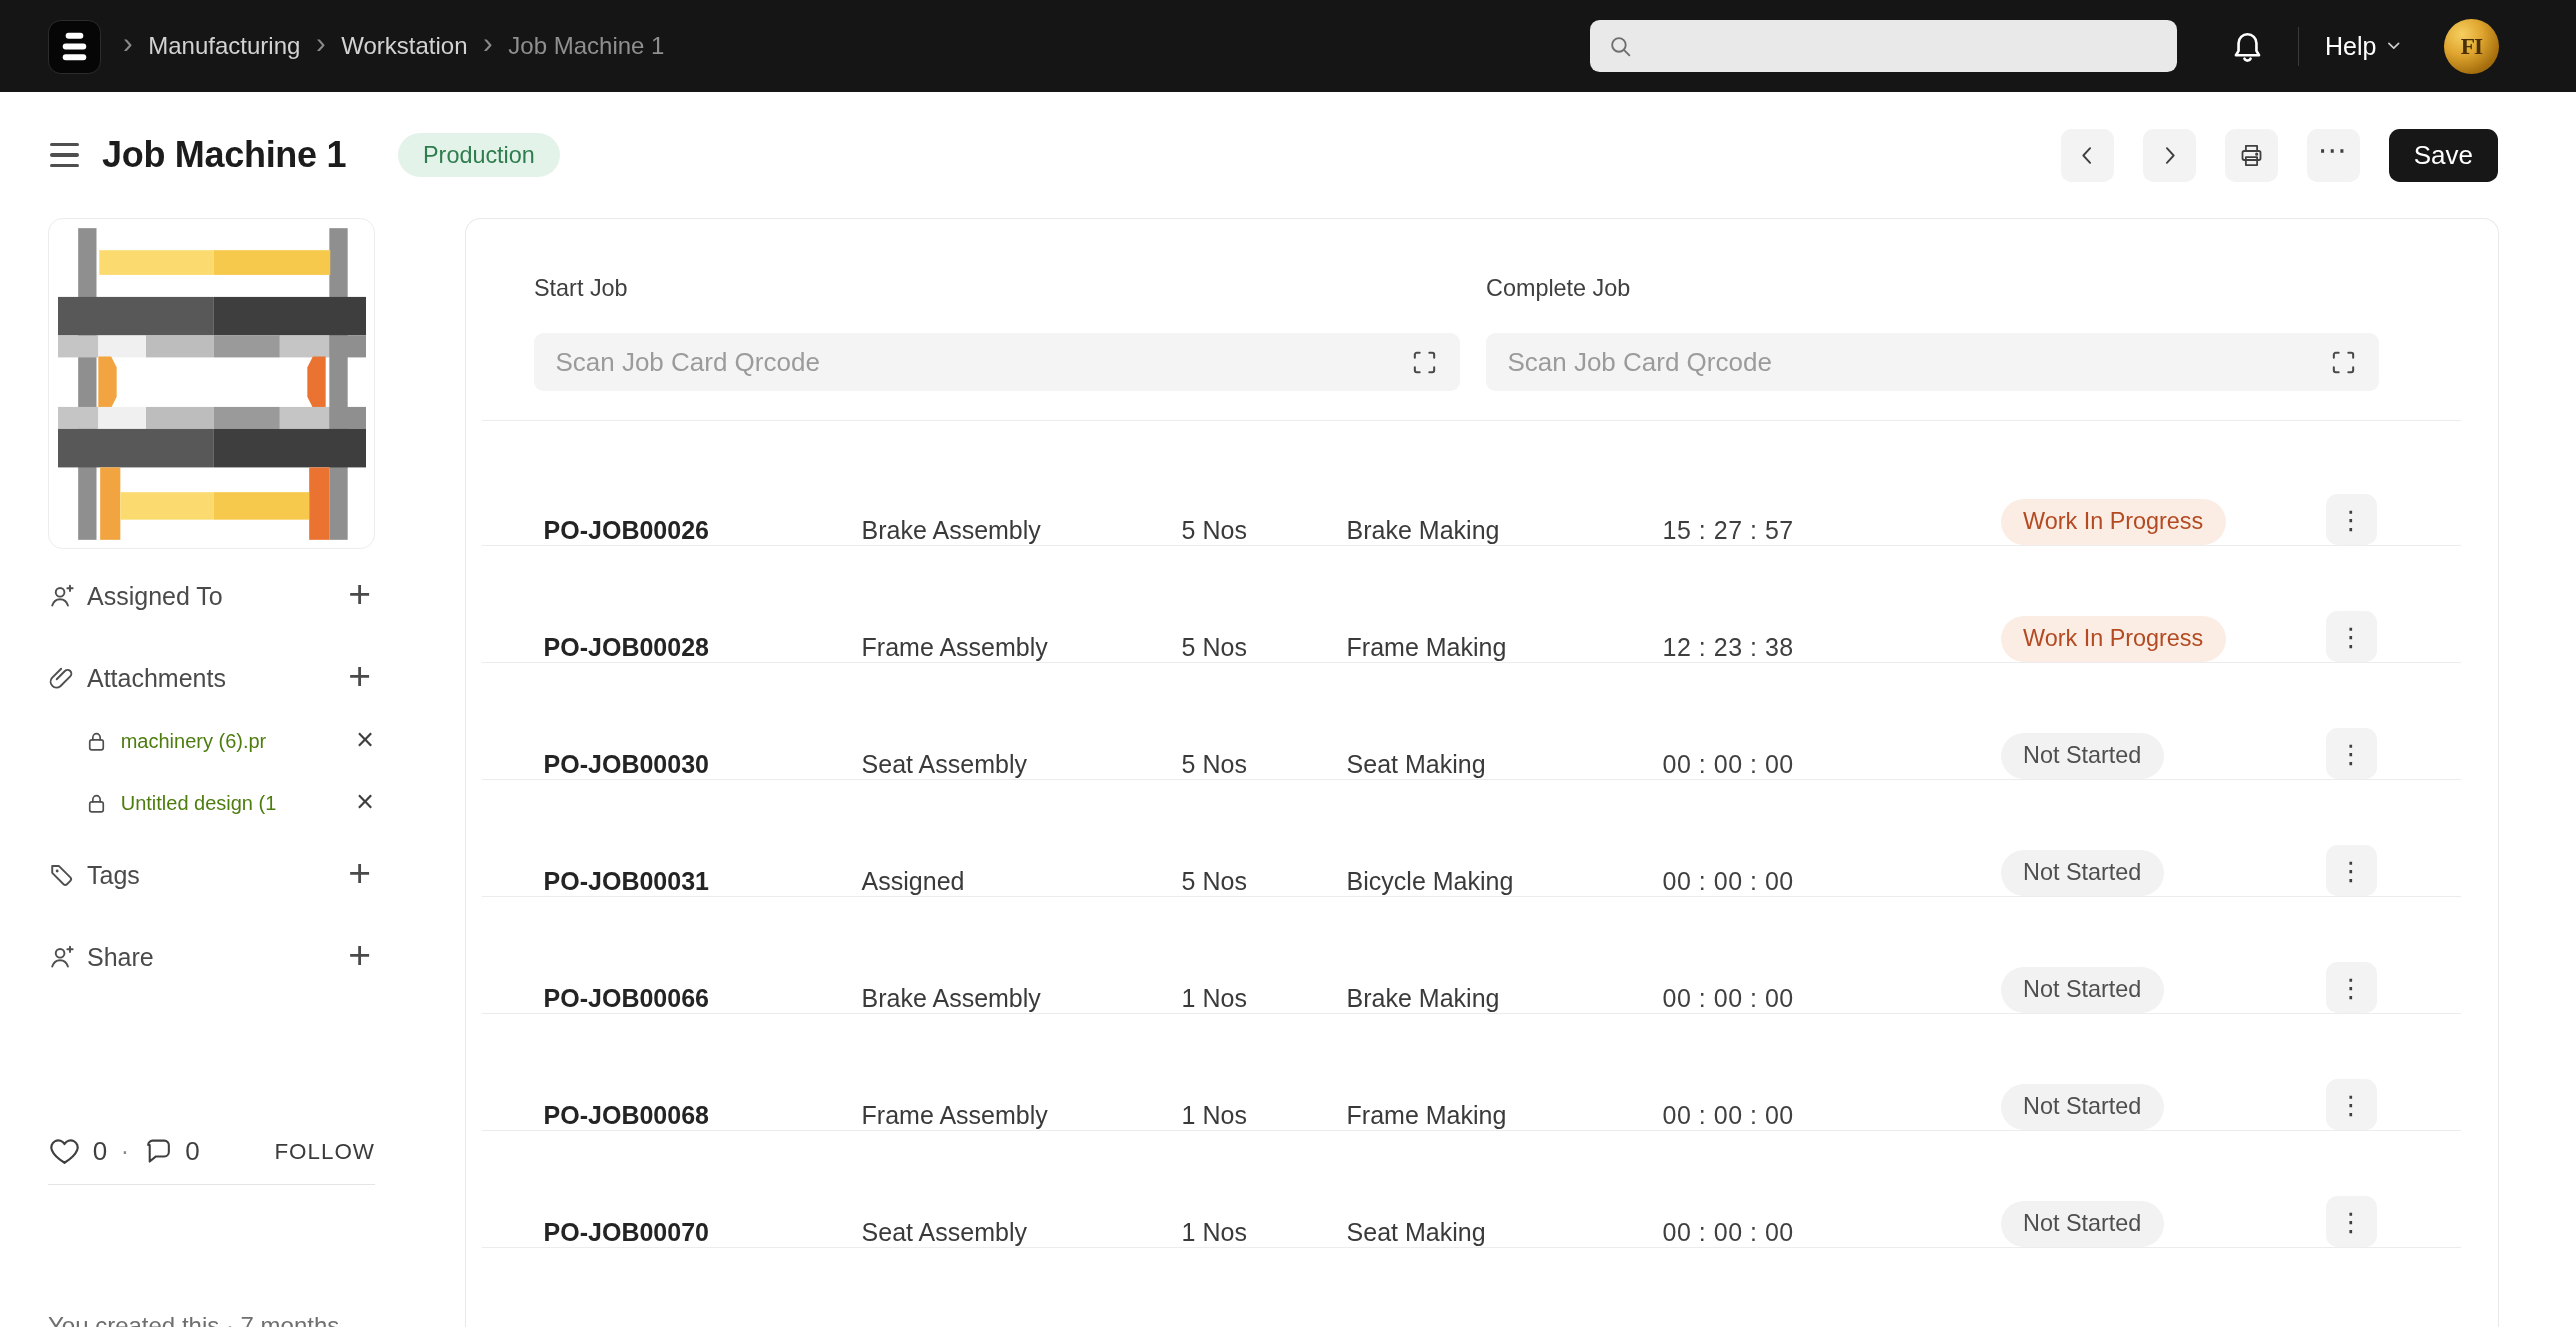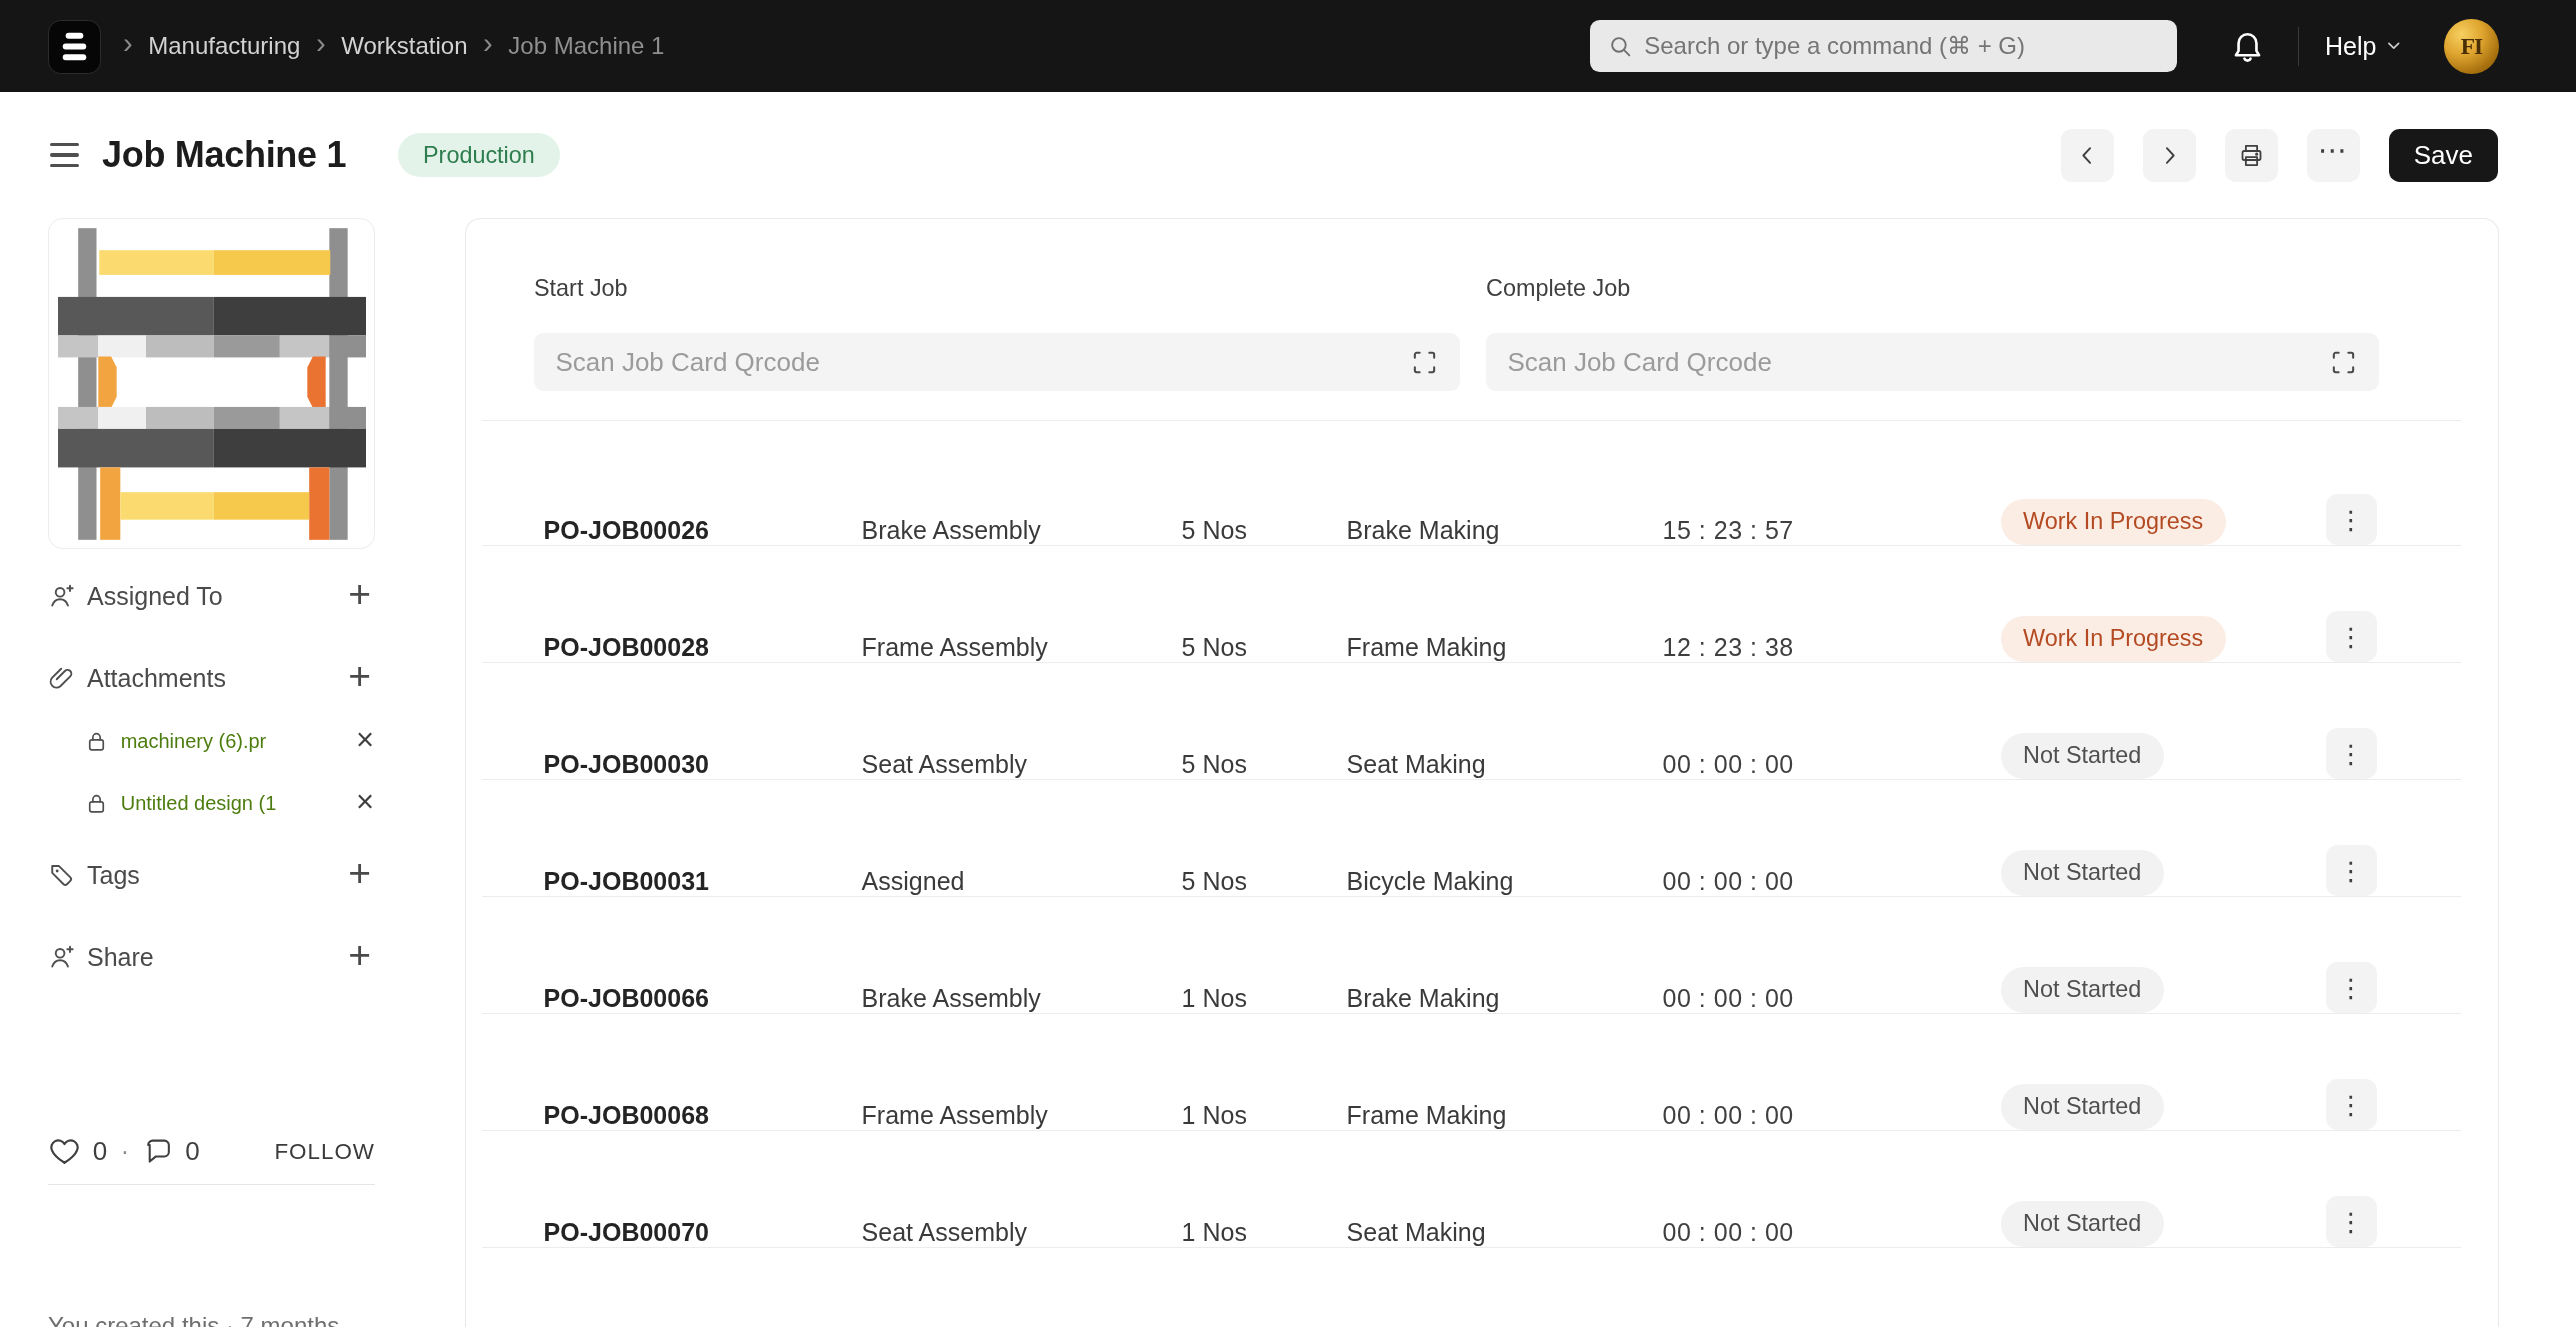--- a/index.html
+++ b/index.html
@@ -124,21 +124,20 @@
       <span class="crumb-sep">›</span>
       <a class="crumb">Workstation</a>
       <span class="crumb-sep">›</span>
       <span class="crumb current">Job Machine 1</span>
     </nav>
     <div class="searchbar">
       <svg class="icon22" viewBox="0 0 24 24" fill="none" stroke="#6f6f6f" stroke-width="1.8" stroke-linecap="round">
         <circle cx="10.5" cy="10.5" r="6.5"></circle>
           <line x1="15.5" y1="15.5" x2="20.5" y2="20.5"></line>
       </svg>
-      <input placeholder="Search or type a command (⌘ + G)" style="">
     </div>
     <button class="nav-bell">
       <svg width="37" height="37" viewBox="0 0 24 24" fill="none" stroke="#ffffff" stroke-width="1.7" stroke-linecap="round" stroke-linejoin="round">
         <path d="M6.2 15.5v-5a5.8 5.8 0 0 1 11.6 0v5l1.7 2.8H4.5l1.7-2.8z"></path>
         <path d="M10 20.5a2.2 2.2 0 0 0 4 0"></path>
       </svg>
     </button>
     <div class="nav-divider"></div>
     <button class="help">
       <span>Help</span>
@@ -320,21 +319,21 @@
       <div class="scan-sep"></div>
     </section>
 
     <div class="rows">
 
       <div class="jc-row">
         <a class="c-id">PO-JOB00026</a>
         <div class="c-item">Brake Assembly</div>
         <div class="c-qty">5 Nos</div>
         <div class="c-op">Brake Making</div>
-        <div class="c-time">15 : 23 : 57</div>
+        <div class="c-time">15 : 27 : 57</div>
         <div class="c-status"><span class="badge badge-orange">Work In Progress</span></div>
         <button class="dots-btn"><span>⋮</span></button>
       </div>
 
       <div class="jc-row">
         <a class="c-id">PO-JOB00028</a>
         <div class="c-item">Frame Assembly</div>
         <div class="c-qty">5 Nos</div>
         <div class="c-op">Frame Making</div>
         <div class="c-time">12 : 23 : 38</div>

